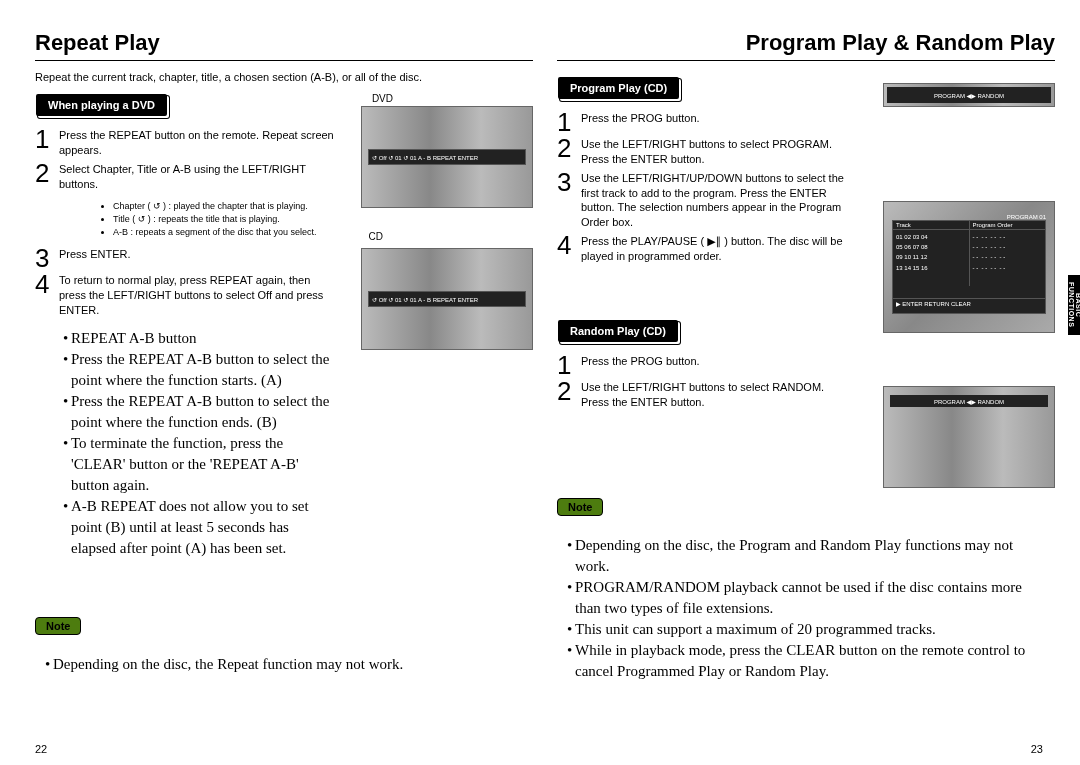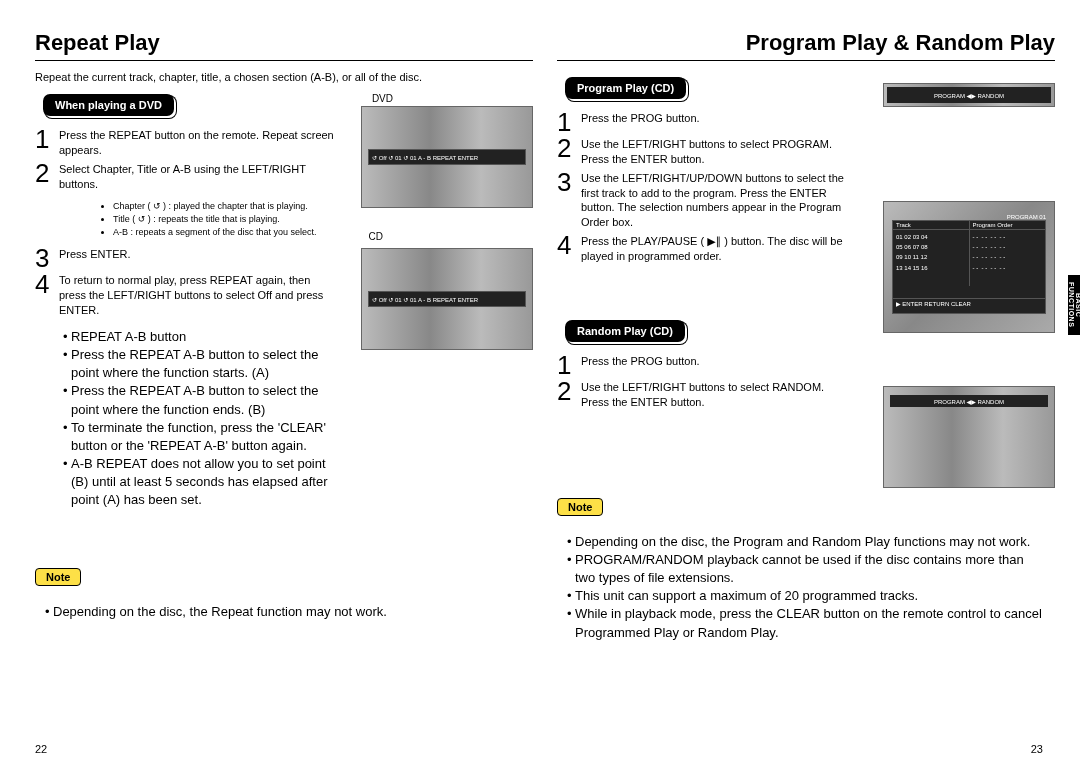--- a/index.html
+++ b/index.html
@@ -37,28 +37,28 @@
     font-size: 11px;
     margin: 6px 0 5px 0;
   }
   .pill {
     display: inline-block;
     background: #000;
     color: #fff;
     font-size: 11px;
     font-weight: bold;
     padding: 3px 10px;
-    border-radius: 7px;
+    border-radius: 2px;
     border: 2px solid #000;
     box-shadow: 2px 2px 0 #fff, 2px 2px 0 1px #000;
-    margin: 6px 0 8px 8px;
+    margin: 6px 0 8px 1px;
   }
   .pill-outline {
     display: inline-block;
-    background: #fde047;
+    background: #4d7c0f;
     color: #000;
     font-size: 11px;
     font-weight: bold;
     padding: 2px 10px;
     border: 1.5px solid #000;
     border-radius: 4px;
     margin: 8px 0 4px 0;
   }
   .step {
     display: flex;
@@ -74,23 +74,24 @@
     line-height: 0.85;
     min-width: 18px;
   }
   .sub {
     font-size: 9px;
     margin-left: 24px;
     line-height: 1.4;
   }
   .sub li { list-style: disc; margin-left: 14px;}
   .notes {
-    font-size: 13px;
+    font-size: 15px;
     margin-left: 10px;
     line-height: 1.4;
+    font-family: Liberation Serif, serif;
   }
   .notes li { list-style: none; position: relative; padding-left:8px;}
   .notes li:before { content:"•"; position:absolute; left:0;}
   .screenshot {
     width: 170px;
     background: linear-gradient(90deg,#bbb 0%, #888 40%, #bbb 70%, #999 100%);
     border: 1px solid #666;
     position: absolute;
   }
   .screenshot .bar {

